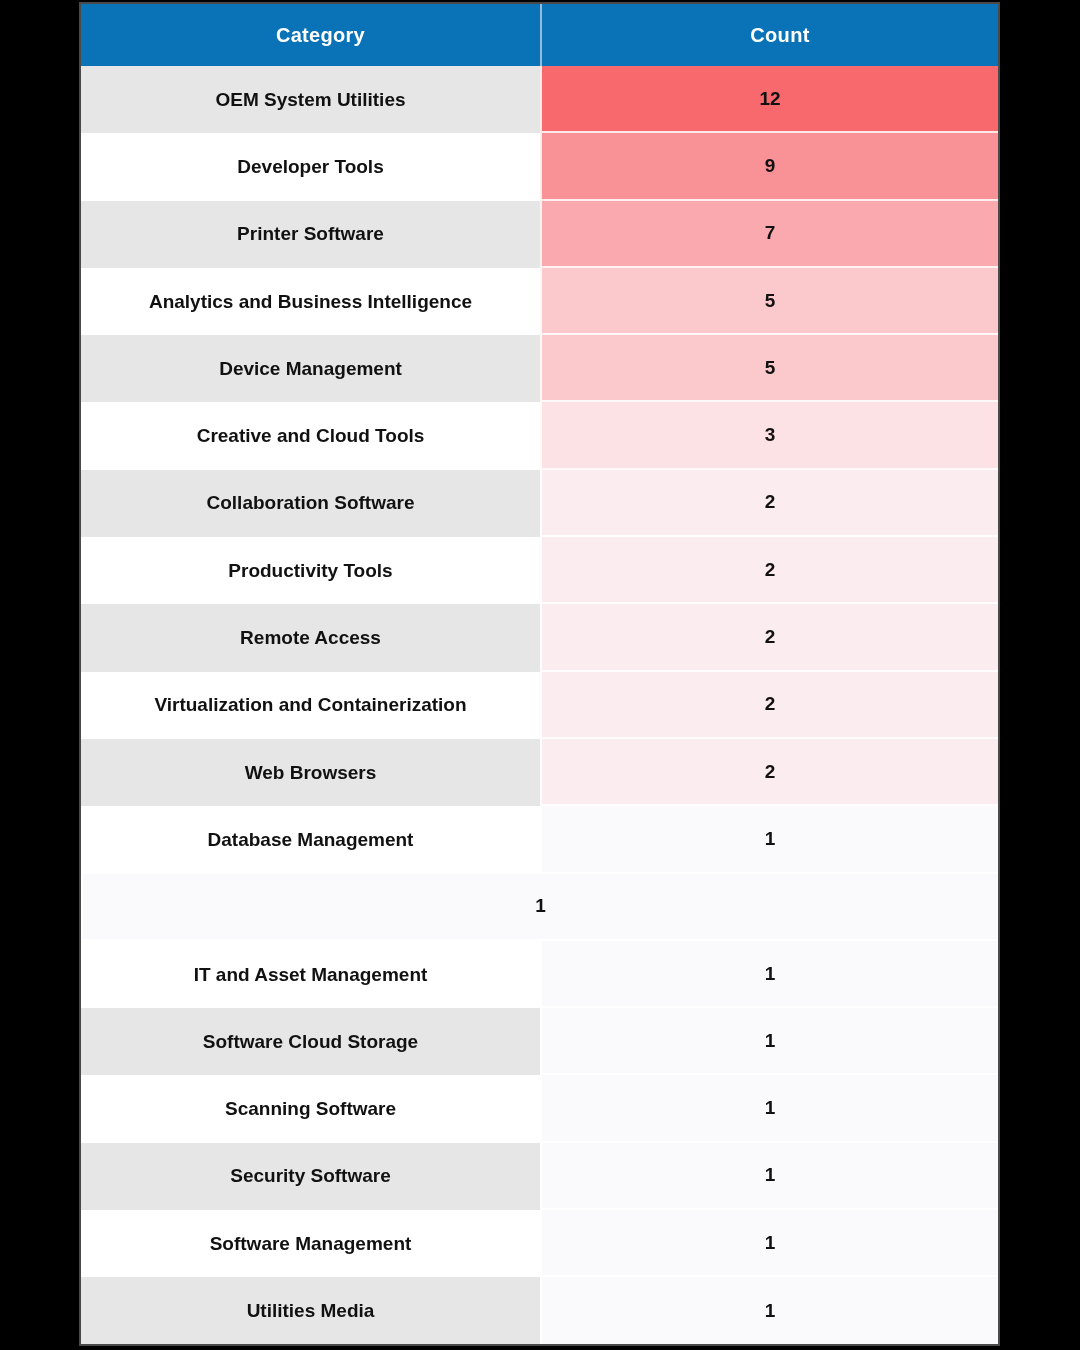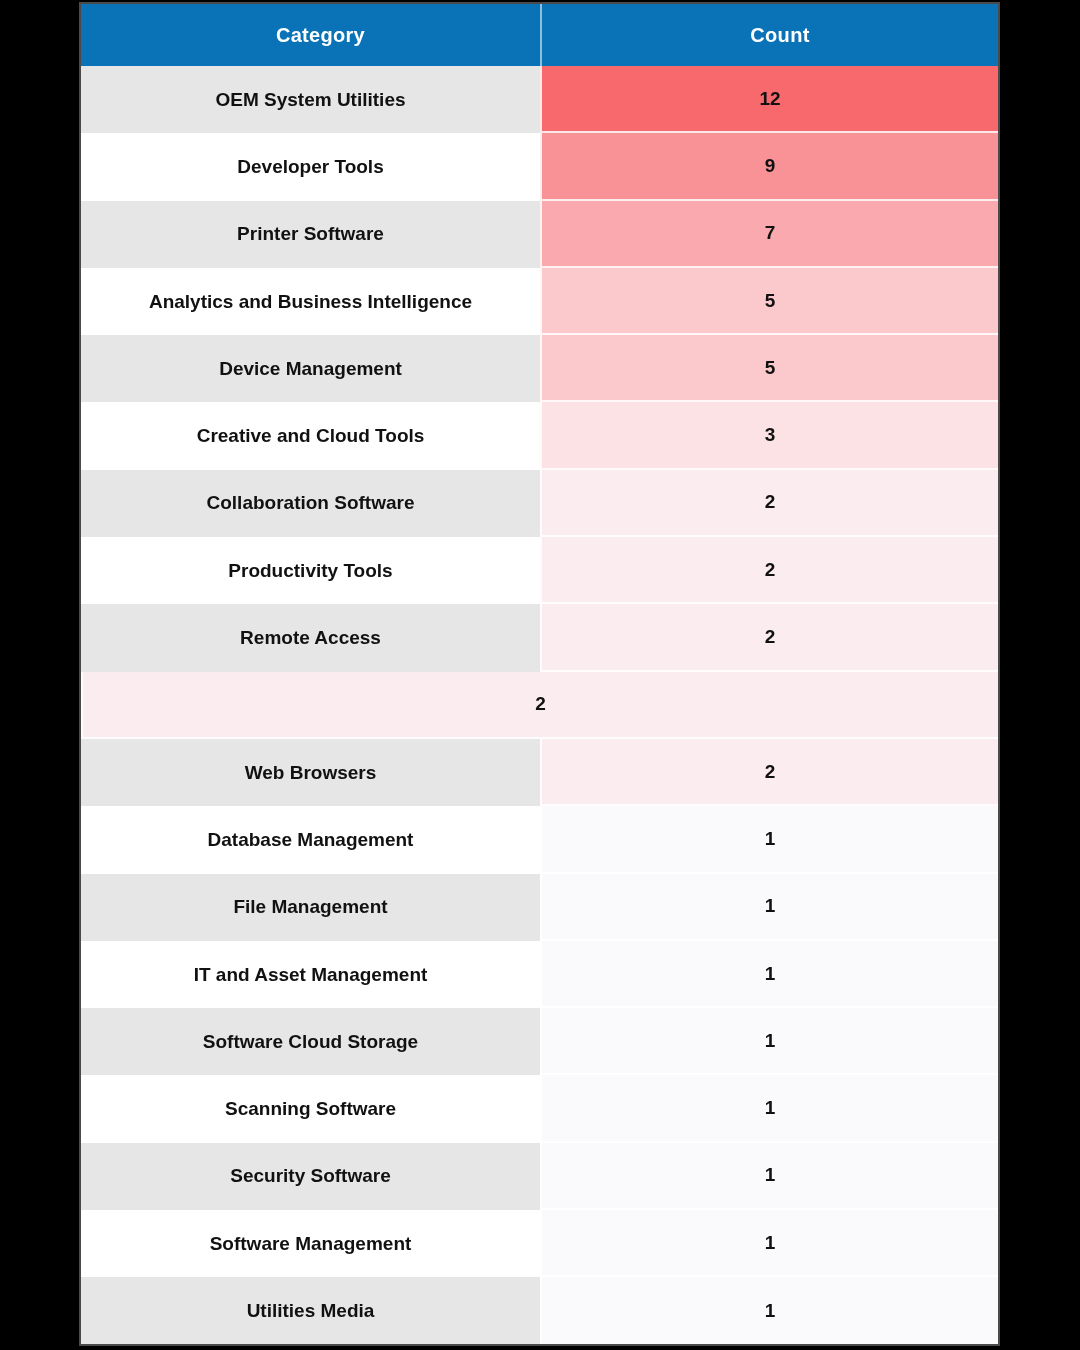--- a/index.html
+++ b/index.html
@@ -112,35 +112,35 @@
     <div class="cell cat" style="background: rgb(255, 255, 255);">Productivity Tools</div>
     <div class="cell cnt" style="background: rgb(250, 236, 239);">2</div>
   </div>
 
   <div class="trow">
     <div class="cell cat" style="background: rgb(231, 230, 230);">Remote Access</div>
     <div class="cell cnt" style="background: rgb(250, 236, 239);">2</div>
   </div>
 
   <div class="trow">
+    <div class="cell cat" style="background: rgb(255, 255, 255);">Virtualization and Containerization</div>
     <div class="cell cnt" style="background: rgb(250, 236, 239);">2</div>
   </div>
 
   <div class="trow">
     <div class="cell cat" style="background: rgb(231, 230, 230);">Web Browsers</div>
     <div class="cell cnt" style="background: rgb(250, 236, 239);">2</div>
   </div>
 
   <div class="trow">
     <div class="cell cat" style="background: rgb(255, 255, 255);">Database Management</div>
     <div class="cell cnt" style="background: rgb(250, 250, 252);">1</div>
   </div>
 
   <div class="trow">
-    <div class="cell cat" style="background: rgb(231, 230, 230);">File Management</div>
     <div class="cell cnt" style="background: rgb(250, 250, 252);">1</div>
   </div>
 
   <div class="trow">
     <div class="cell cat" style="background: rgb(255, 255, 255);">IT and Asset Management</div>
     <div class="cell cnt" style="background: rgb(250, 250, 252);">1</div>
   </div>
 
   <div class="trow">
     <div class="cell cat" style="background: rgb(231, 230, 230);">Software Cloud Storage</div>

